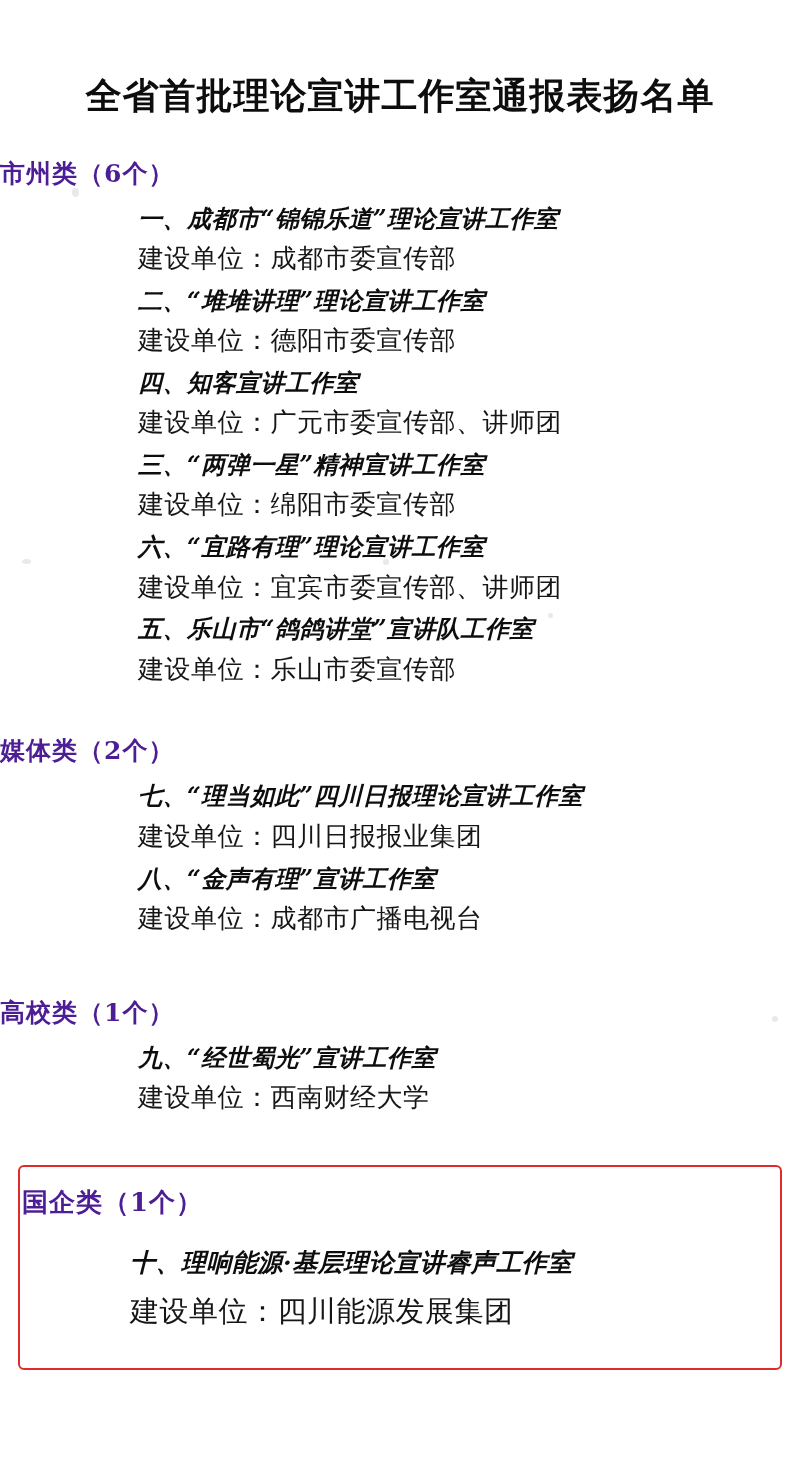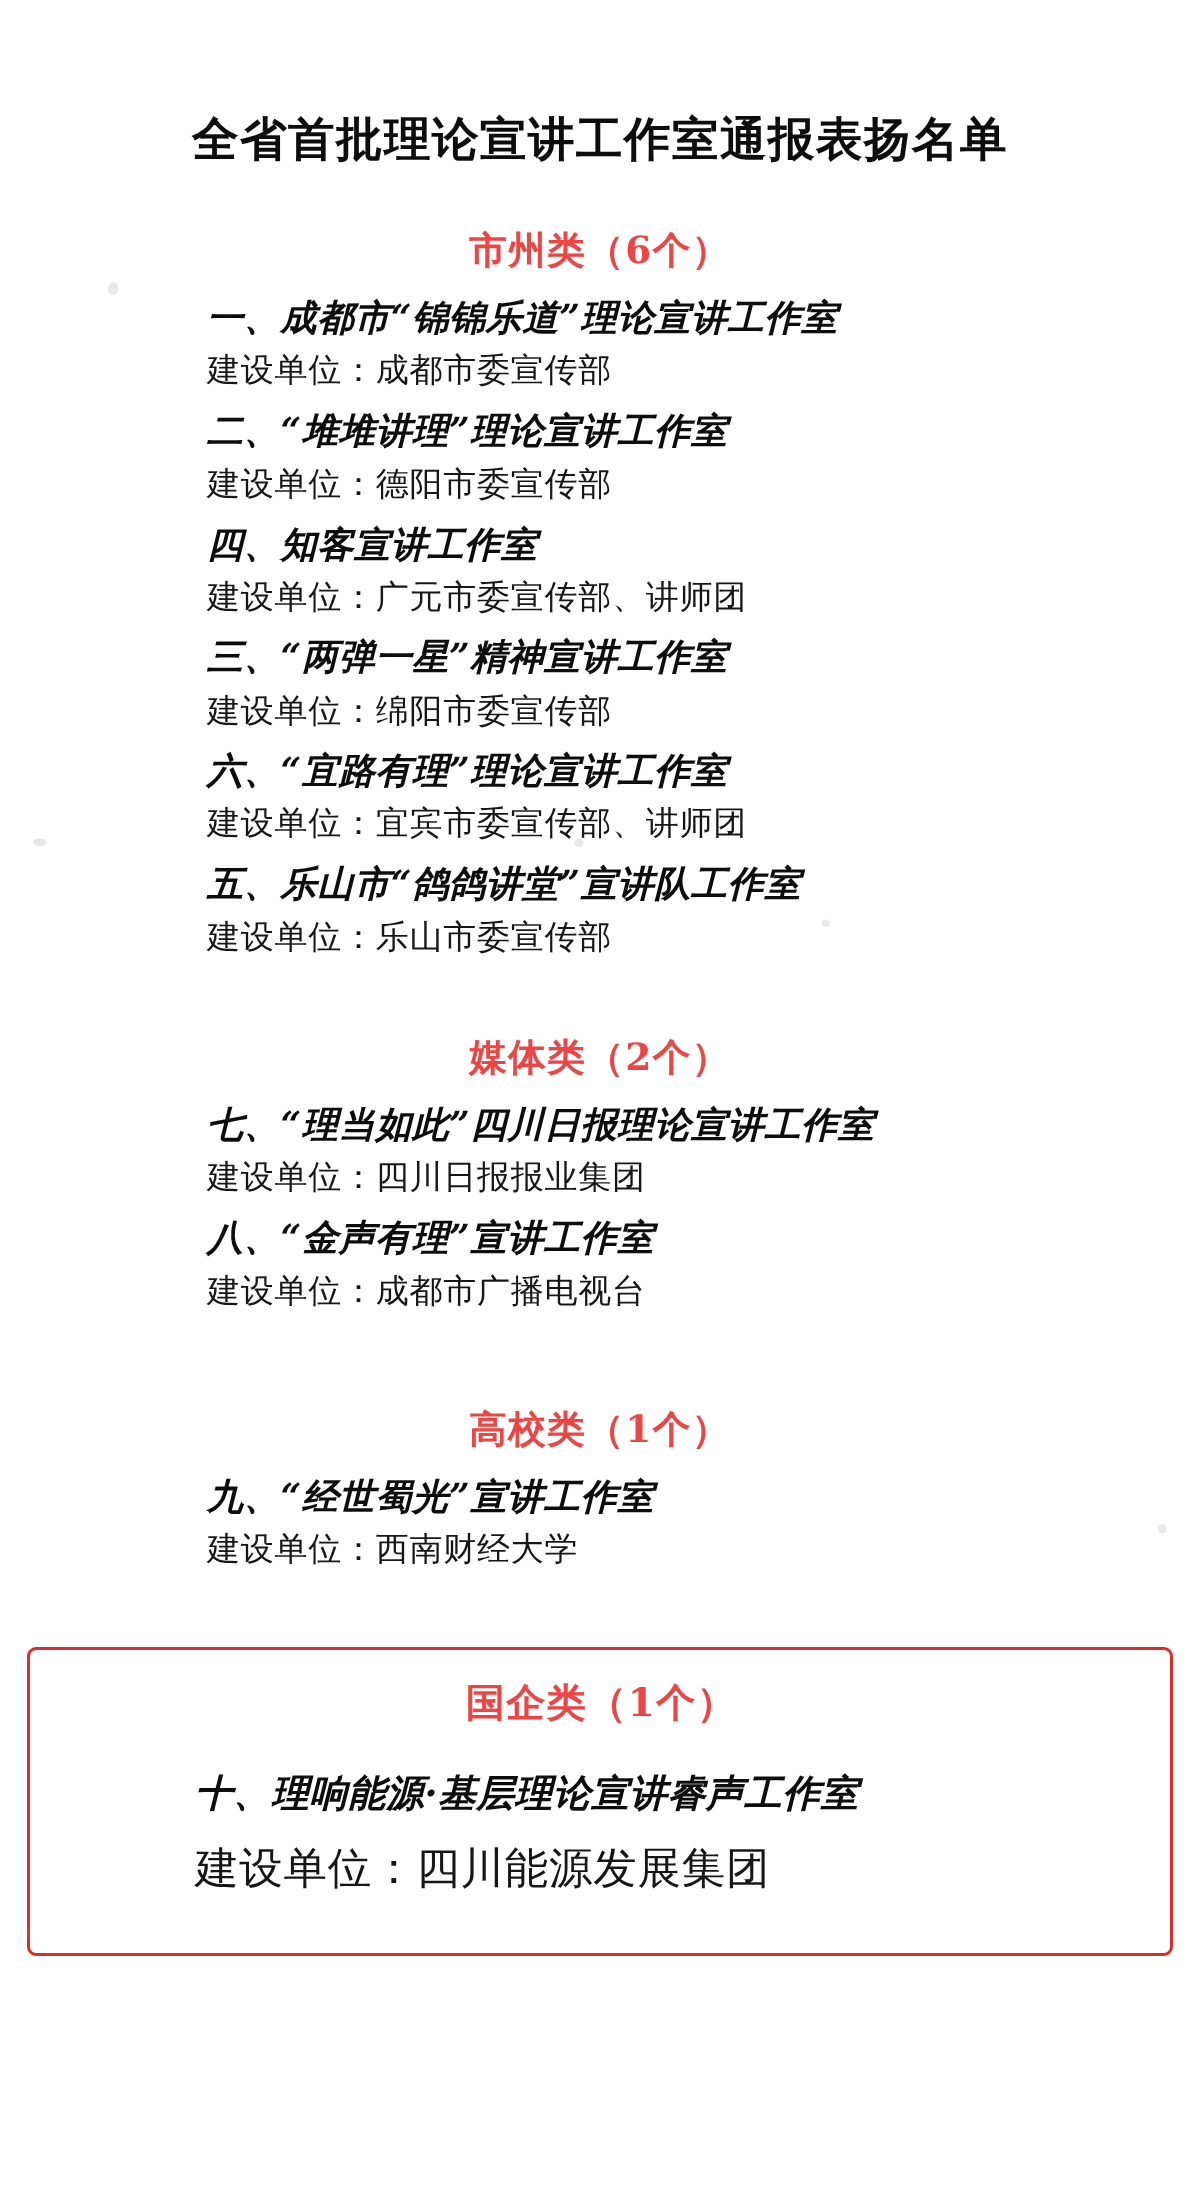--- a/index.html
+++ b/index.html
@@ -17,52 +17,52 @@
   }
   .page {
     width: 800px;
     height: 1465px;
     box-sizing: border-box;
     padding: 0;
     position: relative;
   }
   .doc-title {
     text-align: center;
-    font-size: 31px;
+    font-size: 36px;
     font-weight: bold;
     letter-spacing: 1px;
     margin-top: 72px;
     margin-bottom: 0;
     color: #0d0d0d;
   }
   .section {
     margin-top: 28px;
   }
   .section-heading {
-    text-align: center;
+    text-align: left;
     font-size: 25px;
     font-weight: bold;
     letter-spacing: 1px;
     margin-bottom: 10px;
-    color: #ef4444;
+    color: #4c1d95;
   }
   .entry {
     margin: 0 0 2px 0;
   }
   .entry-title {
     font-size: 24px;
     font-weight: bold;
     letter-spacing: 0.5px;
     padding-left: 138px;
     line-height: 1.55;
     color: #0d0d0d;
     font-style: italic;
   }
   .entry-unit {
-    font-size: 22px;
+    font-size: 26px;
     font-weight: normal;
     letter-spacing: 0.5px;
     padding-left: 138px;
     line-height: 1.65;
     color: #161616;
   }
   
   .section.city { margin-top: 36px; }
   .section.media { margin-top: 44px; }
   .section.college { margin-top: 56px; }

